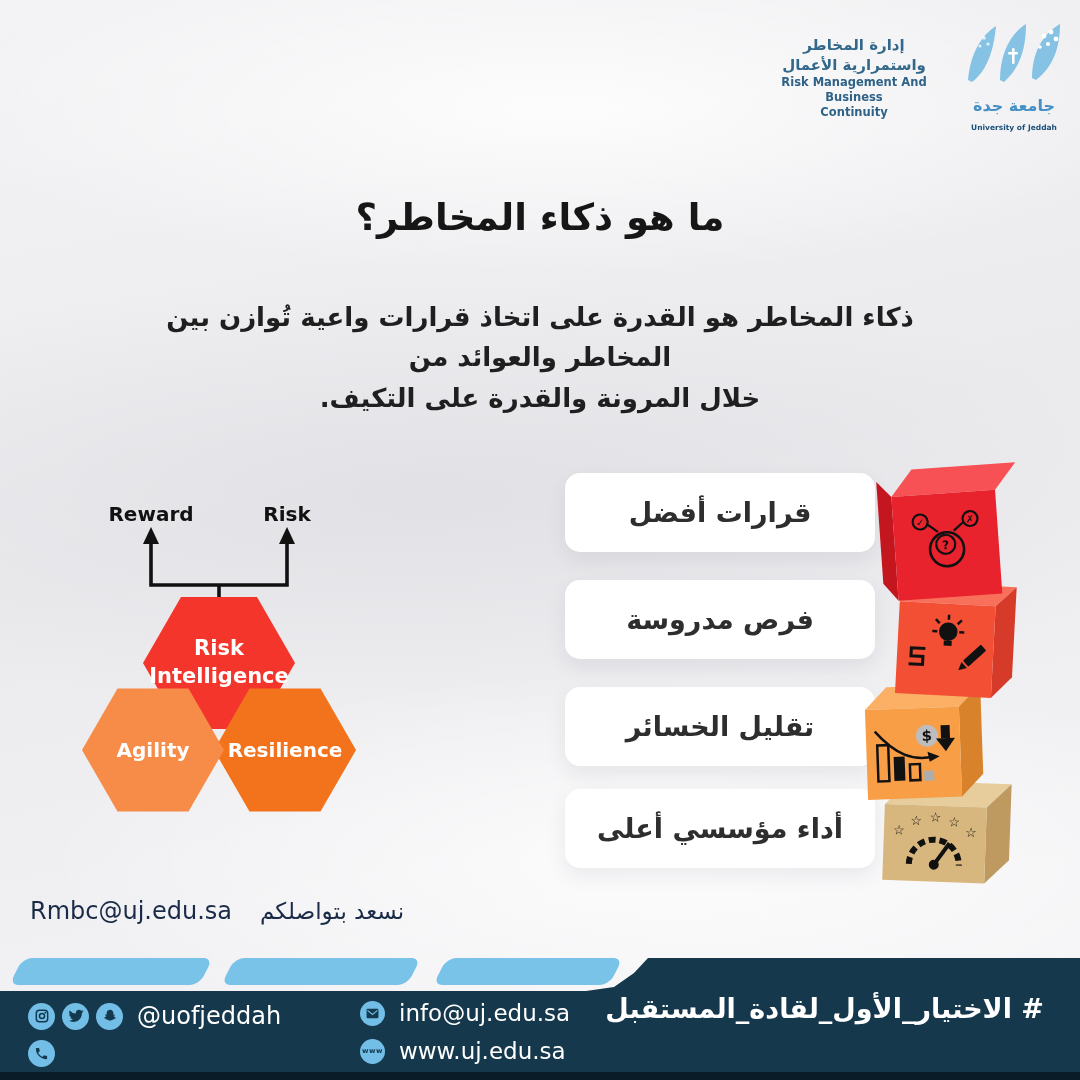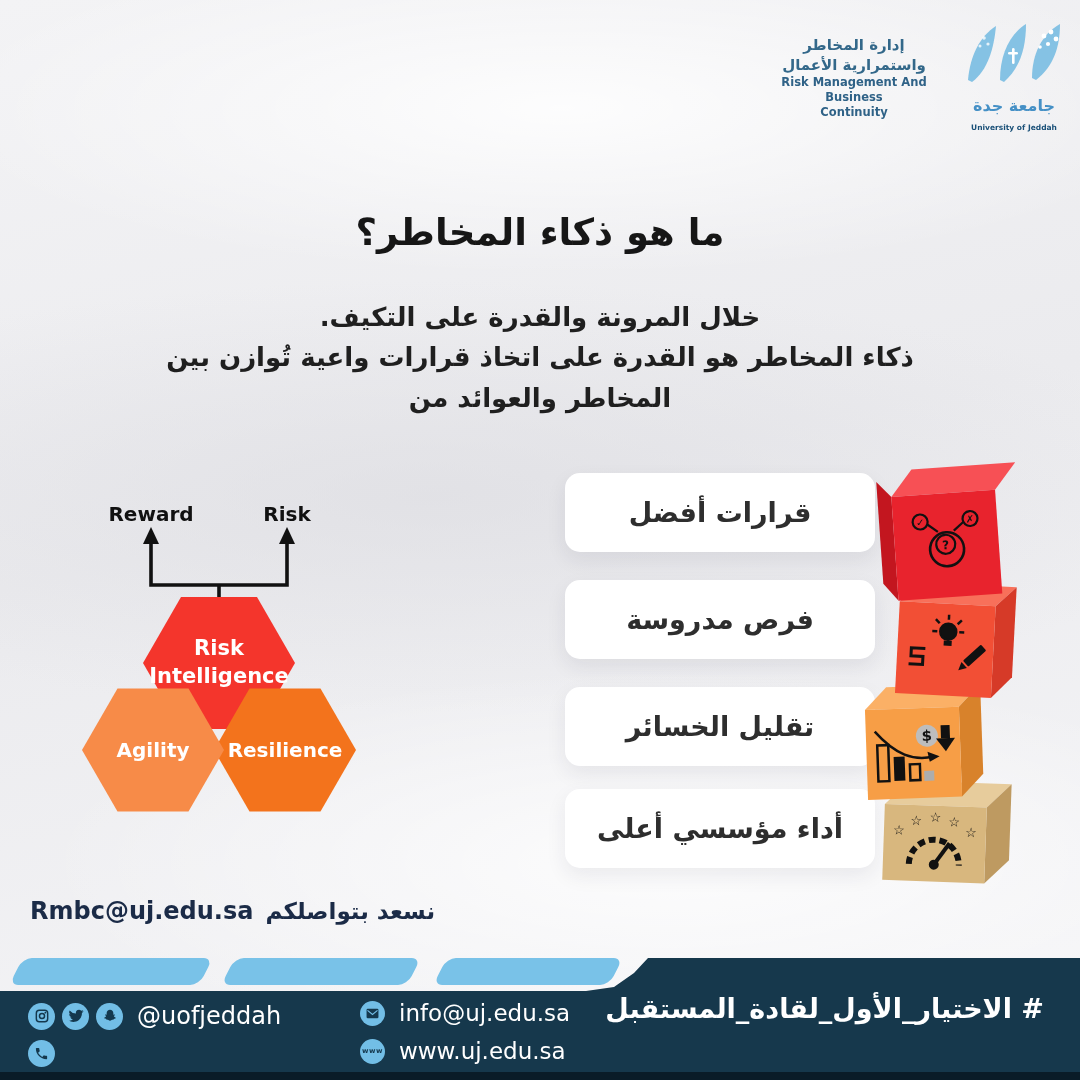--- a/index.html
+++ b/index.html
@@ -24,22 +24,22 @@
   .page-title{position:absolute;top:196px;left:0;right:0;text-align:center;
     font-size:37px;font-weight:bold;color:#161616;direction:rtl;}
   .page-desc{position:absolute;top:297px;left:110px;width:860px;text-align:center;
     font-size:26px;font-weight:600;color:#1f1f1f;direction:rtl;line-height:1.55;}
   
   .benefit-card{position:absolute;left:565px;width:310px;height:79px;background:#ffffff;
     border-radius:15px;box-shadow:0 8px 20px rgba(40,40,60,.08);
     display:flex;align-items:center;justify-content:center;
     font-size:27px;font-weight:600;color:#2e2e2e;direction:rtl;}
   
-  .contact-line{position:absolute;left:30px;top:897px;display:flex;align-items:center;gap:12px;
-    font-weight:bold;color:#1B2B47;}
+  .contact-line{position:absolute;left:30px;top:897px;display:flex;align-items:center;gap:28px;
+    font-weight:normal;color:#1B2B47;}
   .contact-email{font-size:24px;}
   .contact-label{font-size:23px;direction:rtl;}
   
   .strip{position:absolute;top:958px;height:27px;background:#79C2E8;border-radius:9px;transform:skewX(-27deg);}
   .navy-bar{position:absolute;left:0;top:942px;width:1080px;height:138px;background:#16384C;
     clip-path:polygon(0 49px,586px 49px,614px 45px,634px 31px,648px 16px,1080px 16px,1080px 138px,0 138px);}
   .bottom-line{position:absolute;left:0;top:1072px;width:1080px;height:8px;background:#0A1C28;}
   .f-row{position:absolute;display:flex;align-items:center;z-index:6;color:#fff;}
   .cicon{width:27px;height:27px;border-radius:50%;background:#72BEE6;display:flex;
     align-items:center;justify-content:center;flex:0 0 auto;}
@@ -80,24 +80,24 @@
       <g fill="#ffffff" opacity=".8">
         <circle cx="18" cy="16" r="1.8"></circle>
           <circle cx="22" cy="22" r="1.6"></circle>
           <circle cx="14" cy="24" r="1.5"></circle>
       </g>
     </svg>
     <div class="univ-ar">جامعة جدة</div>
     <div class="univ-en">University of Jeddah</div>
   </div>
 
-  <h1 class="page-title" style="margin:15px;">ما هو ذكاء المخاطر؟</h1>
+  <h1 class="page-title" style="margin:0;">ما هو ذكاء المخاطر؟</h1>
   <div class="page-desc">
+    <div>ذكاء المخاطر هو القدرة على اتخاذ قرارات واعية تُوازن بين المخاطر والعوائد من</div>
     <div>خلال المرونة والقدرة على التكيف.</div>
-    <div>ذكاء المخاطر هو القدرة على اتخاذ قرارات واعية تُوازن بين المخاطر والعوائد من</div>
   </div>
 
   <svg style="position:absolute;left:78px;top:498px;" width="285" height="322" viewBox="0 0 285 322">
 
     <g stroke="#111" stroke-width="3.6" fill="none">
       <path d="M73,44 L73,87 L209,87 L209,44"></path>
       <path d="M141,87 L141,104"></path>
     </g>
     <polygon points="65,46 81,46 73,29" fill="#111"></polygon>
     <polygon points="201,46 217,46 209,29" fill="#111"></polygon>

